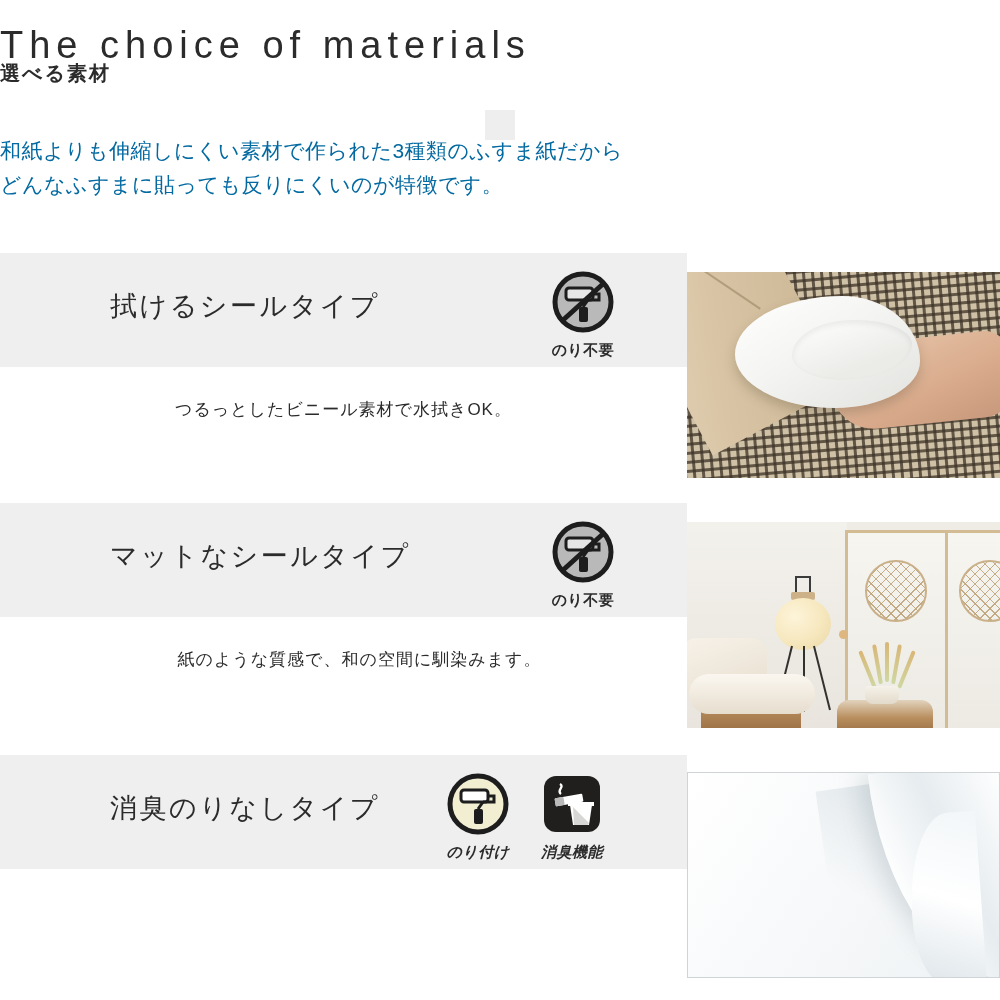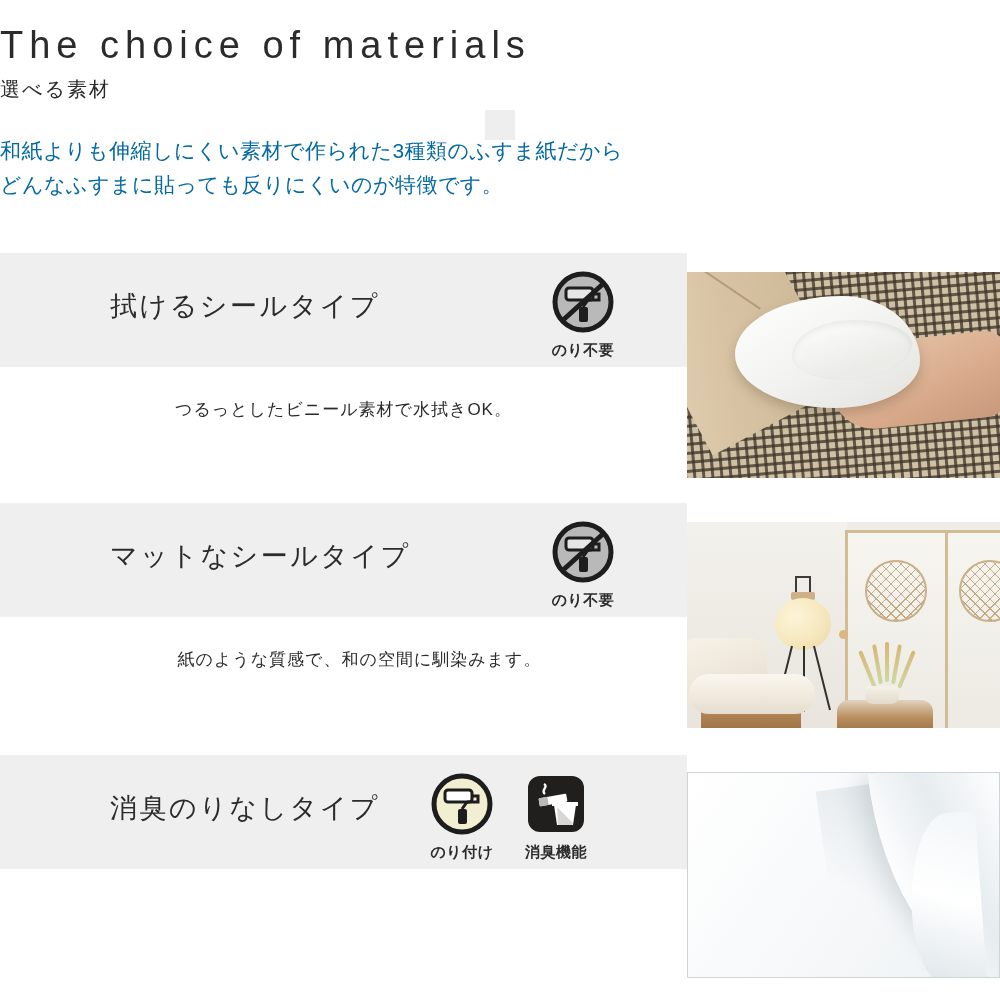--- a/index.html
+++ b/index.html
@@ -28,25 +28,25 @@
     position: absolute;
     top: 24px; left: 0; width: 1000px;
     font-size: 38px;
     letter-spacing: 6px;
     color: #2b2b2b;
     font-weight: 400;
     white-space: nowrap;
   }
   .title-ja {
     position: absolute;
-    top: 76px; left: 0; width: 905px;
+    top: 60px; left: 0; width: 905px;
     font-size: 20px;
     letter-spacing: 2px;
     color: #2b2b2b;
-    font-weight: 400;
+    font-weight: 700;
   }
   .divider-square {
     position: absolute;
     top: 110px; left: 485px;
     width: 30px; height: 30px;
     background: #eeeeee;
   }
   .lead {
     position: absolute;
     top: 134px; left: 0; width: 1000px;
@@ -365,21 +365,21 @@
       <div class="chair-wood"></div>
       <div class="chair-back"></div>
       <div class="chair-seat"></div>
     </div>
   </div>
 
   <div class="section" style="top:755px;height:245px;">
     <div class="band"></div>
     <div class="band-title">消臭のりなしタイプ</div>
 
-    <div class="badges" style="left:424px;">
+    <div class="badges" style="left:440px;font-style:italic;">
       <div class="badge">
         <svg width="66" height="66" viewBox="0 0 66 66">
           <circle cx="33" cy="33" r="28" fill="#f2eed2" stroke="#1d1d1d" stroke-width="5"></circle>
           <rect x="16" y="19" width="27" height="12" rx="3" fill="#ffffff" stroke="#1d1d1d" stroke-width="3"></rect>
           <path d="M43 25 L49 25 L49 31 L38 31" fill="none" stroke="#1d1d1d" stroke-width="3"></path>
           <path d="M38 31 L33 38" stroke="#1d1d1d" stroke-width="3"></path>
           <rect x="29" y="38" width="9" height="15" rx="2" fill="#1d1d1d"></rect>
         </svg>
         <div class="badge-label">のり付け</div>
       </div>

